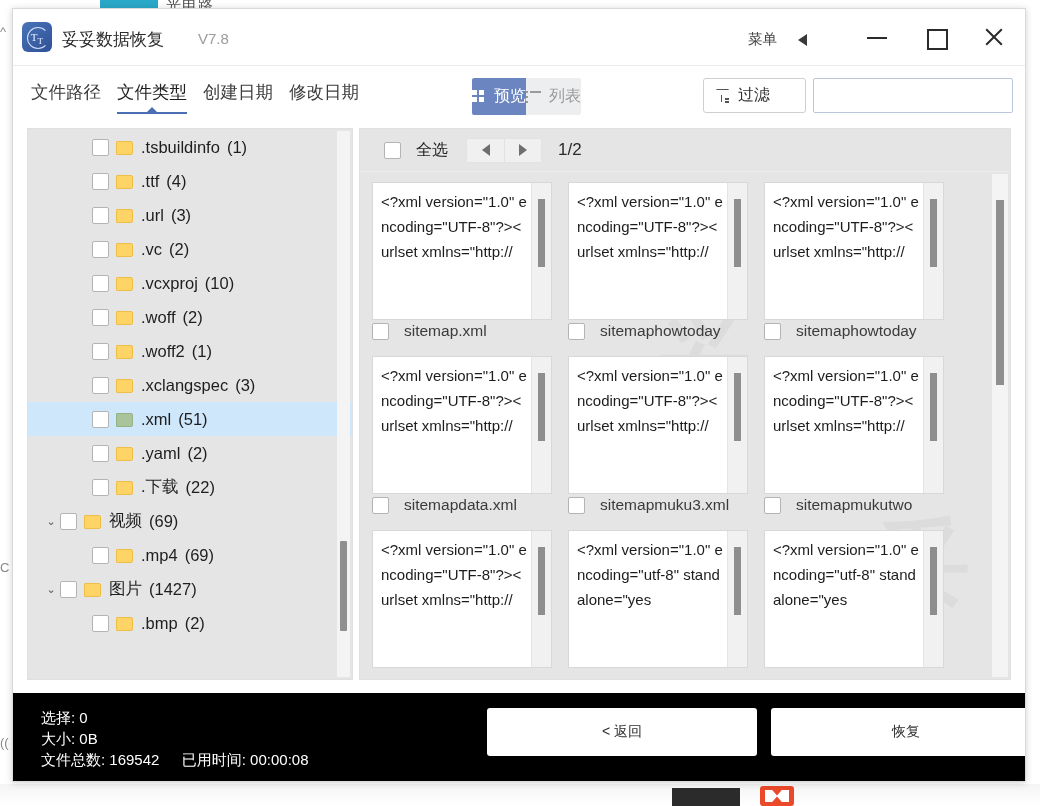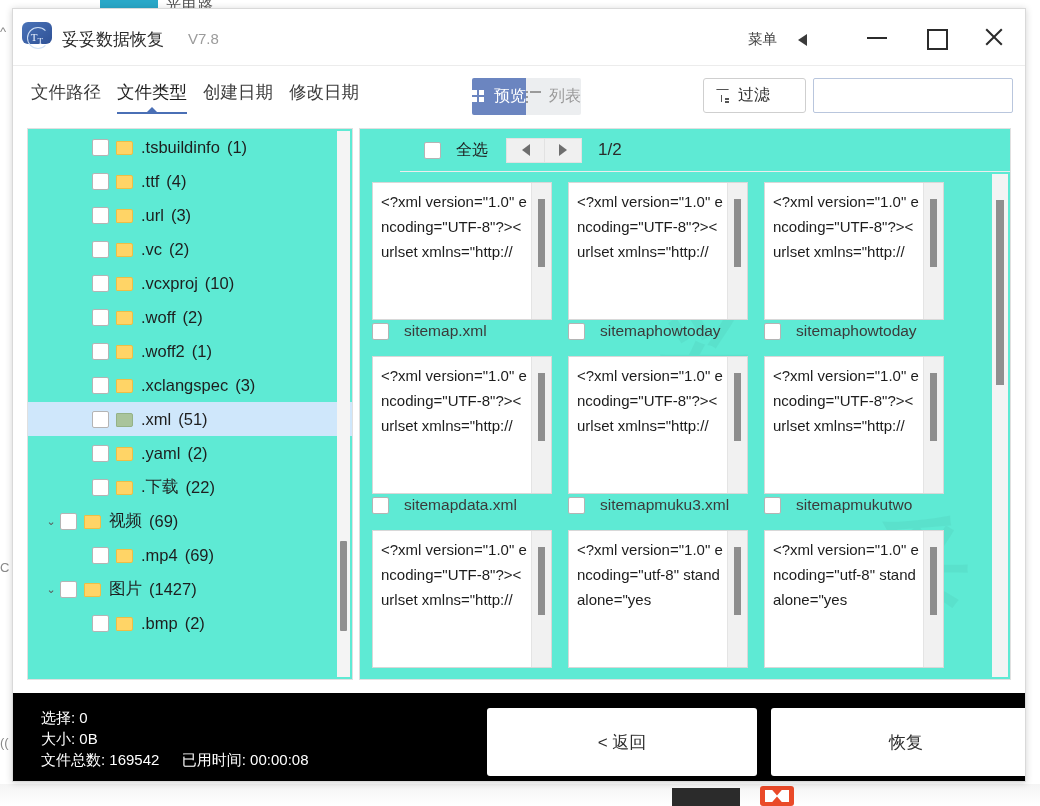--- a/index.html
+++ b/index.html
@@ -32,28 +32,28 @@
   
   .window{
     position:absolute;left:12px;top:8px;width:1012px;height:772px;
     background:#ffffff;border:1px solid #d9d9d9;
     box-shadow:0 1px 7px rgba(0,0,0,.18);
     overflow:hidden;
   }
 
   
   .titlebar{position:relative;height:56px;background:#fff;border-bottom:1px solid #ececec;}
-  .app-icon{position:absolute;left:9px;top:13px;width:30px;height:22px;border-radius:6px;
+  .app-icon{position:absolute;left:9px;top:13px;width:30px;height:30px;border-radius:6px;
             background:linear-gradient(140deg,#4a73b8,#2f5196);}
   .app-icon .ring{position:absolute;left:5px;top:5px;width:20px;height:20px;border-radius:50%;
             border:1.6px solid #cfe0f5;border-right-color:transparent;}
   .app-icon .tt{position:absolute;left:0;top:0;width:30px;height:30px;color:#eaf2ff;
             font-size:11px;line-height:30px;text-align:center;font-family:"Liberation Serif",serif;}
   .app-title{position:absolute;left:49px;top:19px;font-size:17px;color:#2b2b2b;}
-  .app-ver{position:absolute;left:175px;top:21px;font-size:15px;color:#9b9b9b;
+  .app-ver{position:absolute;left:185px;top:21px;font-size:15px;color:#9b9b9b;
            font-family:"Liberation Sans",sans-serif;}
 
   .tb-link{position:absolute;top:21px;font-size:14.5px;color:#444;cursor:default;}
   .kefu{left:663px;margin-top:45px;}
   .caidan{left:735px;}
   .caidan-arrow{position:absolute;left:785px;top:25px;width:0;height:0;
      border-top:6px solid transparent;border-bottom:6px solid transparent;border-right:9px solid #3a3a3a;}
 
   .winbtn{position:absolute;top:8px;width:44px;height:40px;cursor:default;}
   .winbtn .bar{position:absolute;left:12px;top:20px;width:20px;height:2px;background:#2b2b2b;}
@@ -98,21 +98,21 @@
   .searchwrap{position:absolute;left:800px;top:12px;width:200px;height:35px;
      border:1px solid #b9c6dd;border-radius:2px;box-sizing:border-box;background:#fff;display:flex;}
   .searchinput{flex:1;border:none;outline:none;font-size:15px;padding:0 8px;
      font-family:"Liberation Sans",sans-serif;background:transparent;color:#222;}
   .clearx{width:32px;position:relative;cursor:default;}
   .clearx:before,.clearx:after{content:"";position:absolute;left:9px;top:16px;width:15px;height:1.8px;background:#3a3a3a;}
   .clearx:before{transform:rotate(45deg);} .clearx:after{transform:rotate(-45deg);}
 
   
   .body{position:relative;height:566px;background:#fff;padding:0 14px;box-sizing:border-box;}
-  .panel{position:absolute;top:0;bottom:14px;border:1px solid #e0e0e0;background:#5eead4;box-sizing:border-box;padding-left:40px;}
+  .panel{position:absolute;top:0;bottom:14px;border:1px solid #e0e0e0;background:#e5e5e5;box-sizing:border-box;}
   .tree{left:14px;width:326px;overflow:hidden;}
   .preview{left:346px;right:14px;overflow:hidden;}
 
   
   .tree-scroll{position:absolute;inset:0;padding-top:1px;}
   .node{position:relative;height:34px;display:flex;align-items:center;font-size:16.5px;color:#1e1e1e;cursor:default;}
   .node.sel{background:#cfe7fb;}
   .twisty{width:18px;text-align:center;color:#5a5a5a;font-size:11px;line-height:1;}
   .cb{width:15px;height:15px;border:1.3px solid #b4b4b4;border-radius:2px;background:#fff;
       flex:0 0 auto;margin-right:7px;}
@@ -154,22 +154,22 @@
   .pv-sb .thumb{position:absolute;left:4px;top:26px;width:8px;height:185px;background:#8f8f8f;}
 
   .wm{position:absolute;font-size:90px;color:rgba(0,0,0,.035);font-weight:bold;pointer-events:none;
       font-family:"Liberation Serif",serif;}
 
   
   .footer{position:absolute;left:0;right:0;bottom:0;height:88px;background:#000000;}
   .stats{position:absolute;left:28px;top:14px;color:#fff;font-size:15px;line-height:22px;}
   .stats .row2{margin-top:-1px;}
   .stats .row3{margin-top:-1px;}
-  .act{position:absolute;top:15px;height:68px;background:#fff;border-radius:3px;display:flex;
-      align-items:center;justify-content:center;font-size:17px;color:#2c2c2c;cursor:default;}
+  .act{position:absolute;top:15px;height:48px;background:#fff;border-radius:3px;display:flex;
+      align-items:center;justify-content:center;font-size:14px;color:#2c2c2c;cursor:default;}
   .act-back{left:474px;width:270px;}
   .act-rec{left:758px;width:270px;}
 </style>
 </head>
 <body>
 
 <div id="root">
 
   <div class="desktop">
     <div class="bg-strip"></div>

